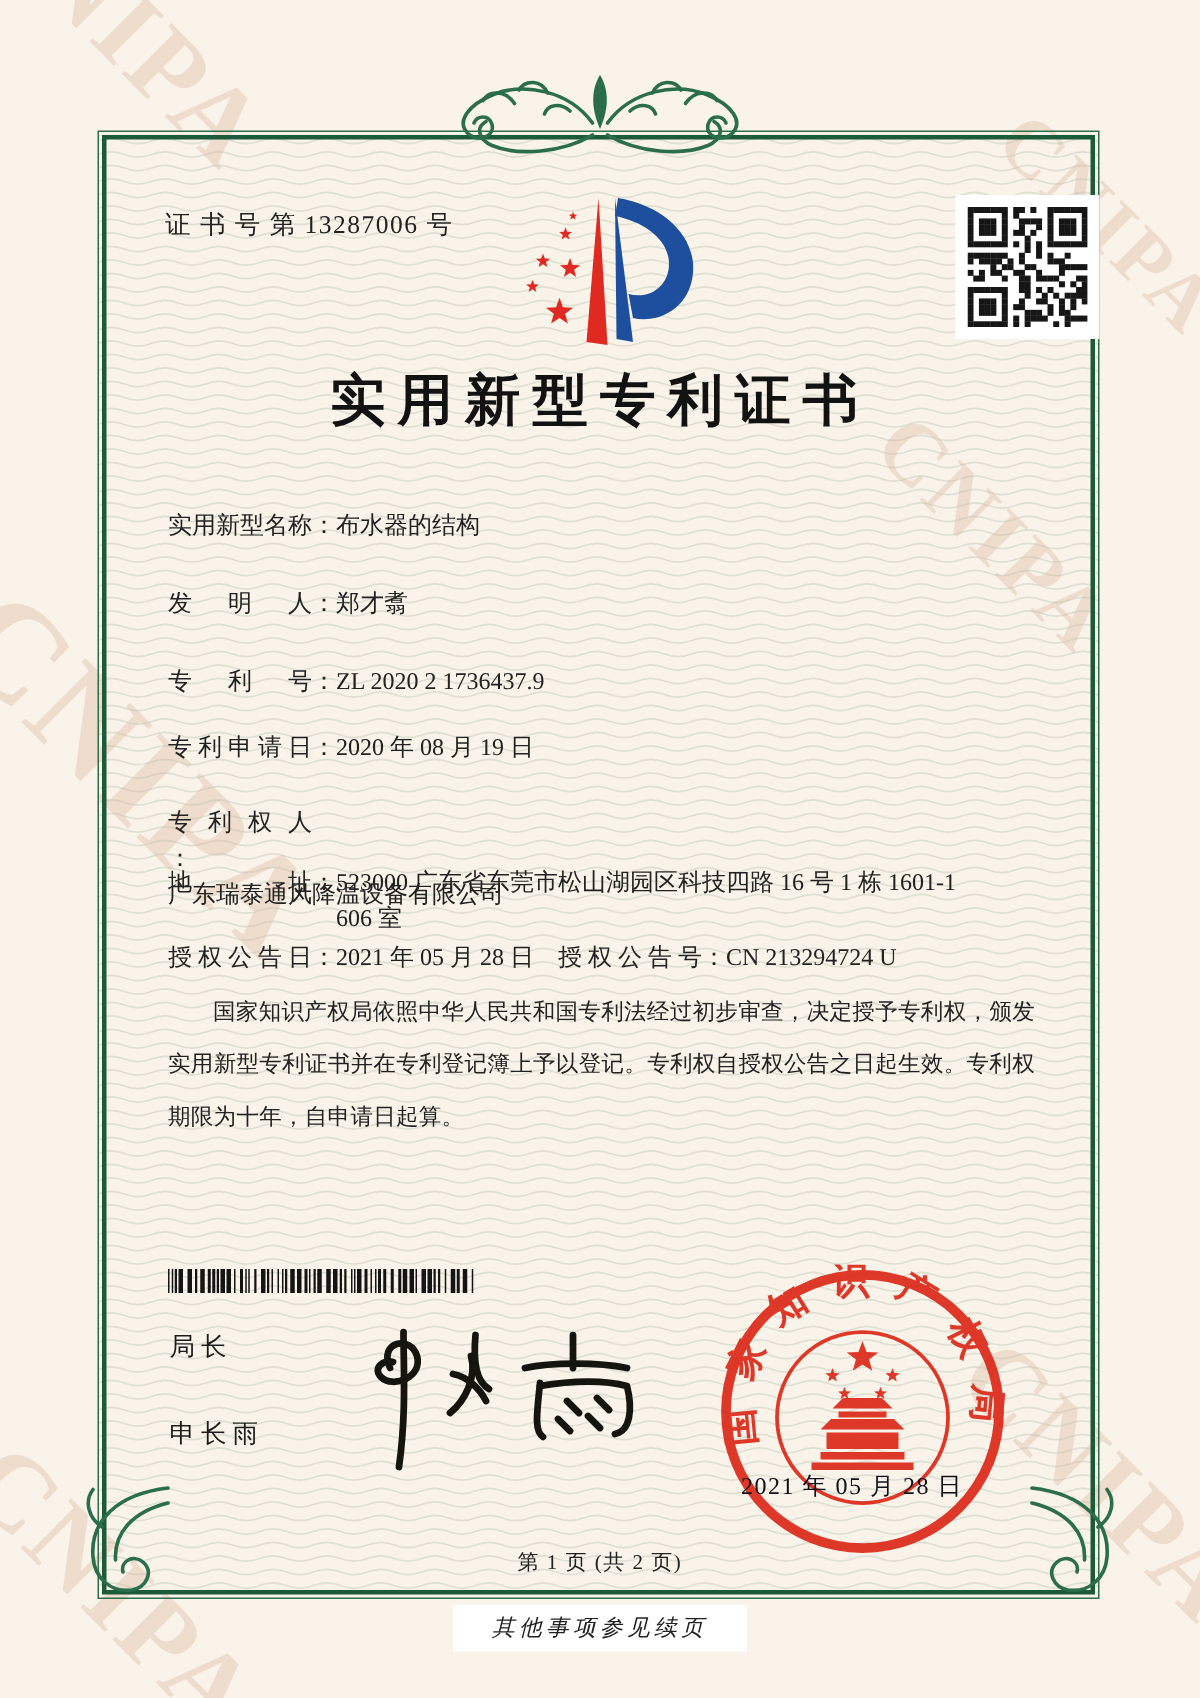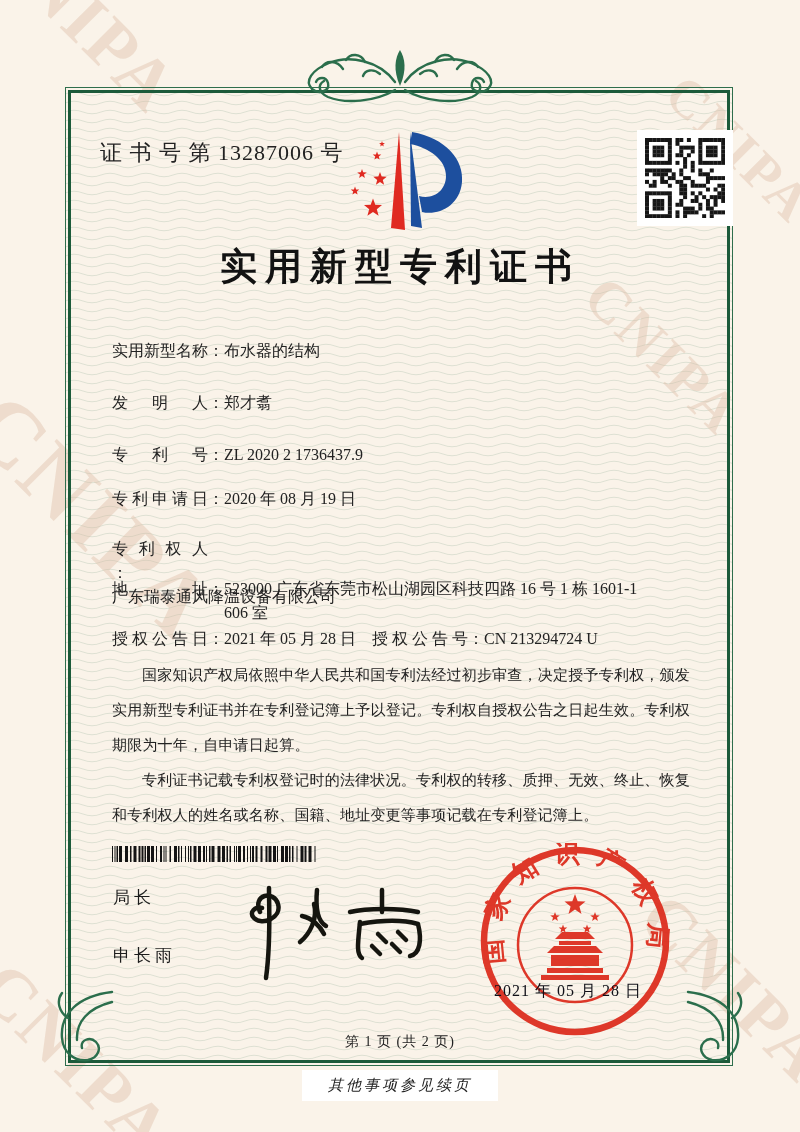--- a/index.html
+++ b/index.html
@@ -23,21 +23,21 @@
          border:1px solid #2e6e4c;box-sizing:border-box;padding:2px;z-index:3;}
   .frame-inner{width:100%;height:100%;border:3px solid #1c5a3a;box-sizing:border-box;}
   .ornament{position:absolute;z-index:4;}
   #dragons{left:283px;top:46px;}
   #fl-left{left:46px;top:986px;}
   #fl-right{left:682px;top:986px;}
   .orn path{fill:none;stroke:#2b6e4c;stroke-width:2.4;stroke-linecap:round;}
   .orn .leaf{fill:#2b6e4c;stroke:none;}
   
   .abs{position:absolute;z-index:5;}
-  .certno{left:100px;top:138px;font-size:22px;letter-spacing:1px;}
+  .certno{left:110px;top:138px;font-size:17px;letter-spacing:1px;}
   .logo{left:330px;top:124px;}
   .qrpad{left:637px;top:130px;width:96px;height:96px;background:#fff;z-index:5;}
   #qr{position:absolute;left:8px;top:8px;}
   #qr rect{fill:#161616;}
   .title{left:0;top:242px;width:800px;text-align:center;font-size:37px;font-weight:bold;
          letter-spacing:8px;color:#121212;}
   .frow{left:112px;display:flex;align-items:flex-start;font-size:16px;line-height:24px;}
   .lbl{display:inline-block;width:96px;text-align:justify;text-align-last:justify;}
   .colon{display:inline-block;}
   .val{white-space:pre-line;}
@@ -487,21 +487,20 @@
       <span class="val">2021 年 05 月 28 日</span>
     <span class="pair2">
       <span class="lbl">授权公告号</span>
         <span class="colon">：</span>
         <span class="val">CN 213294724 U</span>
     </span>
   </div>
 
   <div class="abs paras">
     <p>国家知识产权局依照中华人民共和国专利法经过初步审查，决定授予专利权，颁发实用新型专利证书并在专利登记簿上予以登记。专利权自授权公告之日起生效。专利权期限为十年，自申请日起算。</p>
-    <p>专利证书记载专利权登记时的法律状况。专利权的转移、质押、无效、终止、恢复和专利权人的姓名或名称、国籍、地址变更等事项记载在专利登记簿上。</p>
   </div>
 
   <svg id="barcode" width="206" height="16">
       <rect x="0" y="0" width="1" height="16"></rect>
       <rect x="2.5" y="0" width="1" height="16"></rect>
       <rect x="4.5" y="0" width="1.5" height="16"></rect>
       <rect x="7" y="0" width="3" height="16"></rect>
       <rect x="13" y="0" width="3" height="16"></rect>
       <rect x="18" y="0" width="1.5" height="16"></rect>
       <rect x="21.5" y="0" width="3" height="16"></rect>

